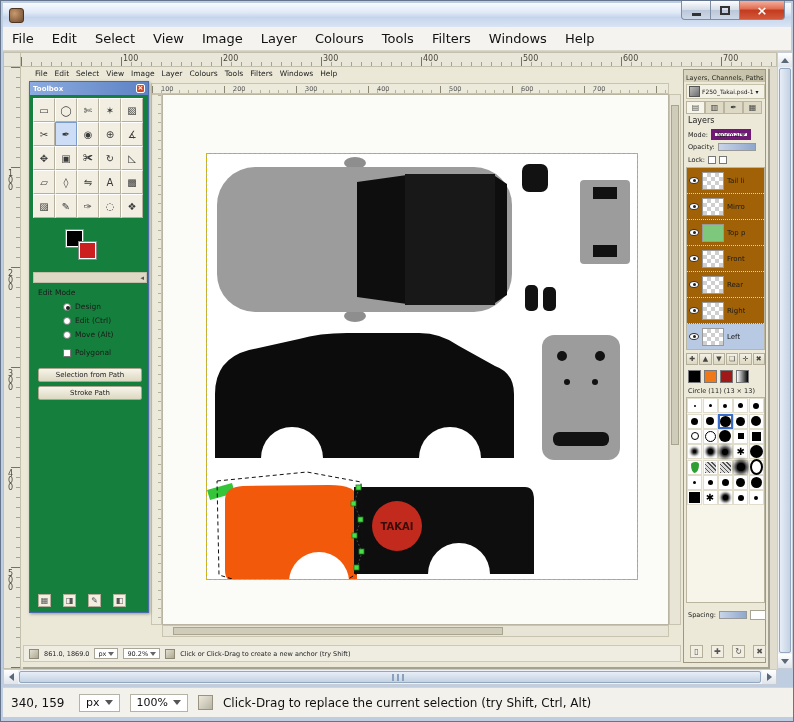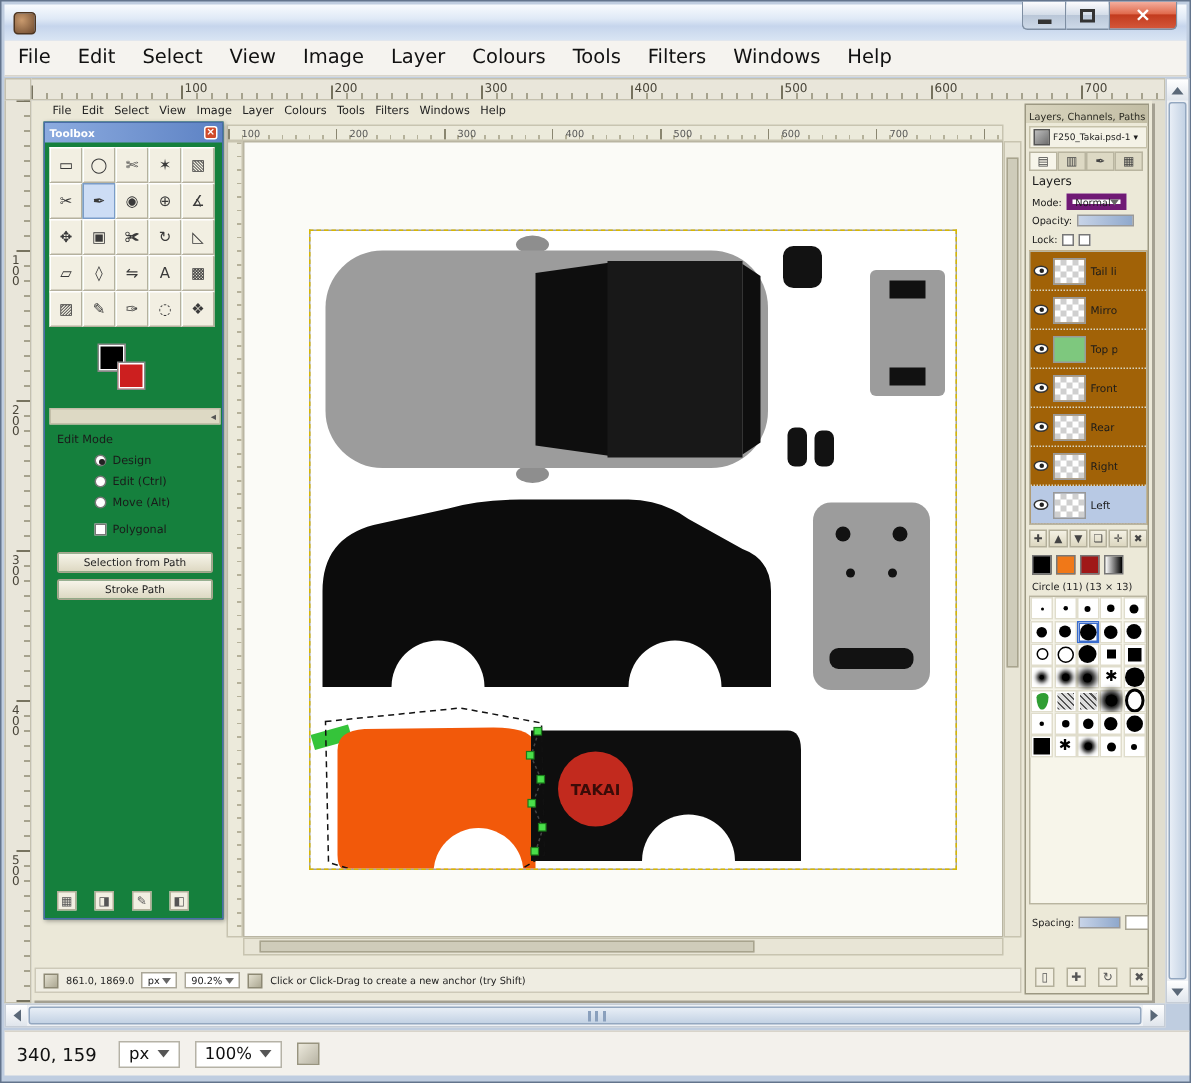--- a/index.html
+++ b/index.html
@@ -553,15 +553,16 @@
     <span class="coords">340, 159</span>
     <span class="sel-box">
       <span>px</span>
       <i class="dd-tri"></i>
     </span>
     <span class="sel-box">
       <span>100%</span>
       <i class="dd-tri"></i>
     </span>
     <span class="status-cube"></span>
+    <span class="status-msg">Click-Drag to replace the current selection (try Shift, Ctrl, Alt)</span>
   </div>
 
 </div>
 
 </body></html>

